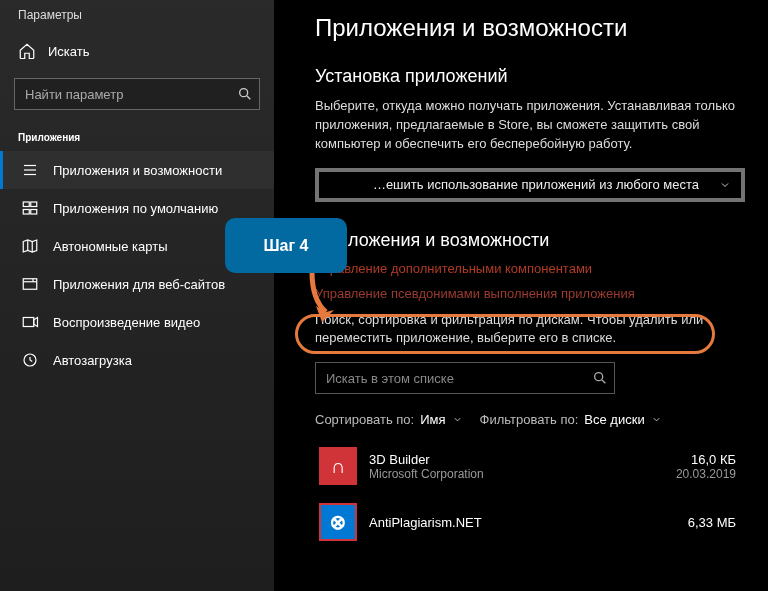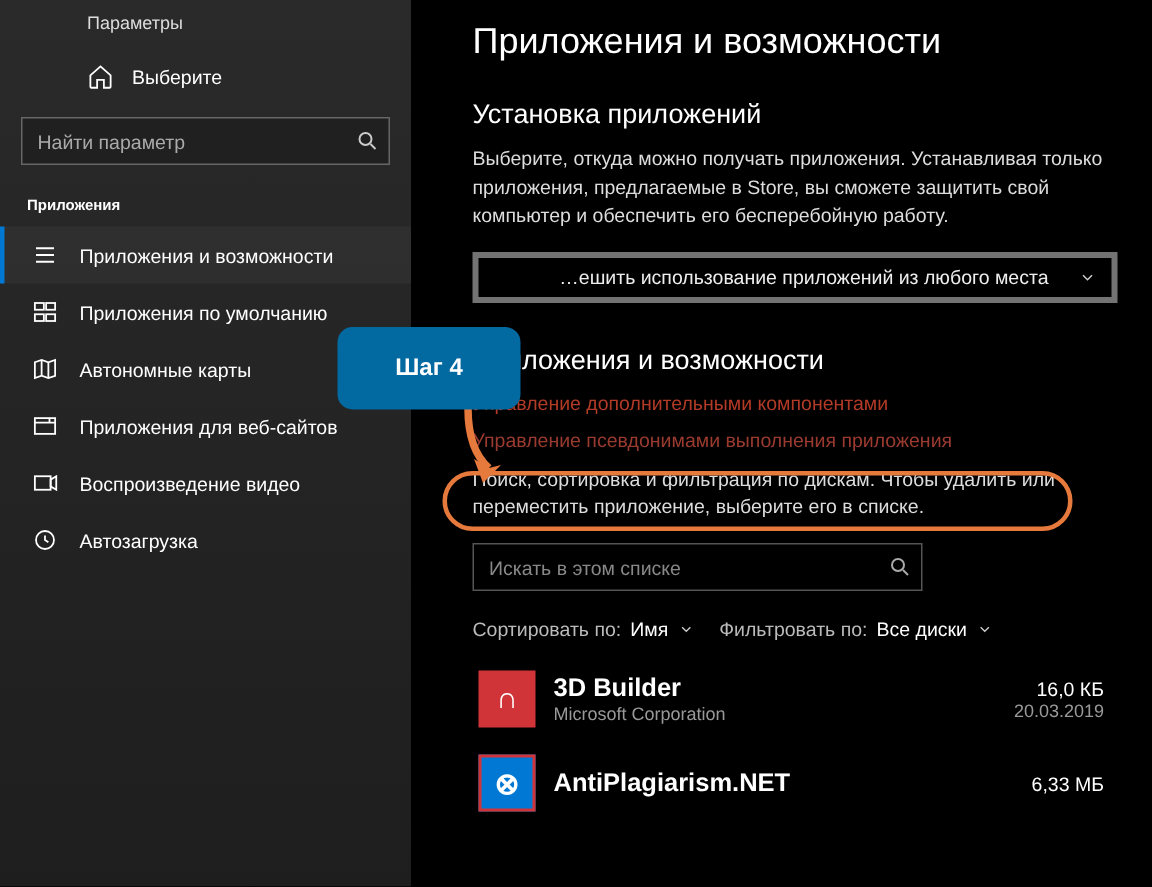--- a/index.html
+++ b/index.html
@@ -14,21 +14,21 @@
       display: flex;
     }
     
     .sidebar {
       width: 275px; height: 100%;
       background: linear-gradient(to bottom, #2a2a2a 0%, #1e1e1e 100%);
       border-right: 1px solid #000;
       display: flex; flex-direction: column;
       padding-top: 4px;
     }
-    .sidebar-top { padding: 0 14px; margin-left: 40px; }
+    .sidebar-top { padding: 0 14px; }
     .window-title { font-size: 12px; color: #ddd; margin: 4px 0 14px 4px; }
     .home-row {
       display: flex; align-items: center; gap: 12px;
       padding: 6px 4px; cursor: pointer;
     }
     .home-row .icon { width: 18px; height: 18px; stroke: #fff; fill: none; }
     .home-label { font-size: 13px; }
     .search-box {
       margin: 12px 14px 0 14px;
       height: 32px;
@@ -109,21 +109,21 @@
     }
     .app-icon {
       width: 38px; height: 38px;
       display: flex; align-items: center; justify-content: center;
       font-size: 20px; font-weight: 600; color: #fff;
     }
     .app-icon.red { background: #d13438; }
     .app-icon.blue { background: #0078d4; border: 2px solid #d13438; }
     .app-meta { flex: 1; display: flex; justify-content: space-between; align-items: center; }
     .app-left { display: flex; flex-direction: column; }
-    .app-name { font-size: 17px; font-weight: bold; }
+    .app-name { font-size: 13px; }
     .app-publisher { font-size: 12px; color: #999; }
     .app-right { display: flex; flex-direction: column; align-items: flex-end; }
     .app-size { font-size: 13px; }
     .app-date { font-size: 12px; color: #999; }
     
     .callout {
       position: absolute;
       left: 225px; top: 218px;
       width: 122px; height: 55px;
       background: #0369a1;
@@ -150,21 +150,21 @@
 </head>
 <body>
 
 <div class="sidebar">
   <div class="sidebar-top">
     <div class="window-title">Параметры</div>
     <div class="home-row">
       <svg class="icon" viewBox="0 0 24 24" stroke-width="1.6">
           <path d="M3 11l9-8 9 8v10a1 1 0 0 1-1 1h-5v-7h-6v7H4a1 1 0 0 1-1-1z"></path>
         </svg>
-      <span class="home-label">Выберите</span>
+      <span class="home-label">Искать</span>
     </div>
   </div>
   <div class="search-box">
     <input type="text" placeholder="Найти параметр" style="">
     <svg class="icon" viewBox="0 0 24 24" stroke-width="2">
         <circle cx="10" cy="10" r="6"></circle>
         <line x1="15" y1="15" x2="20" y2="20"></line>
       </svg>
   </div>
   <div class="group-header">Приложения</div>

